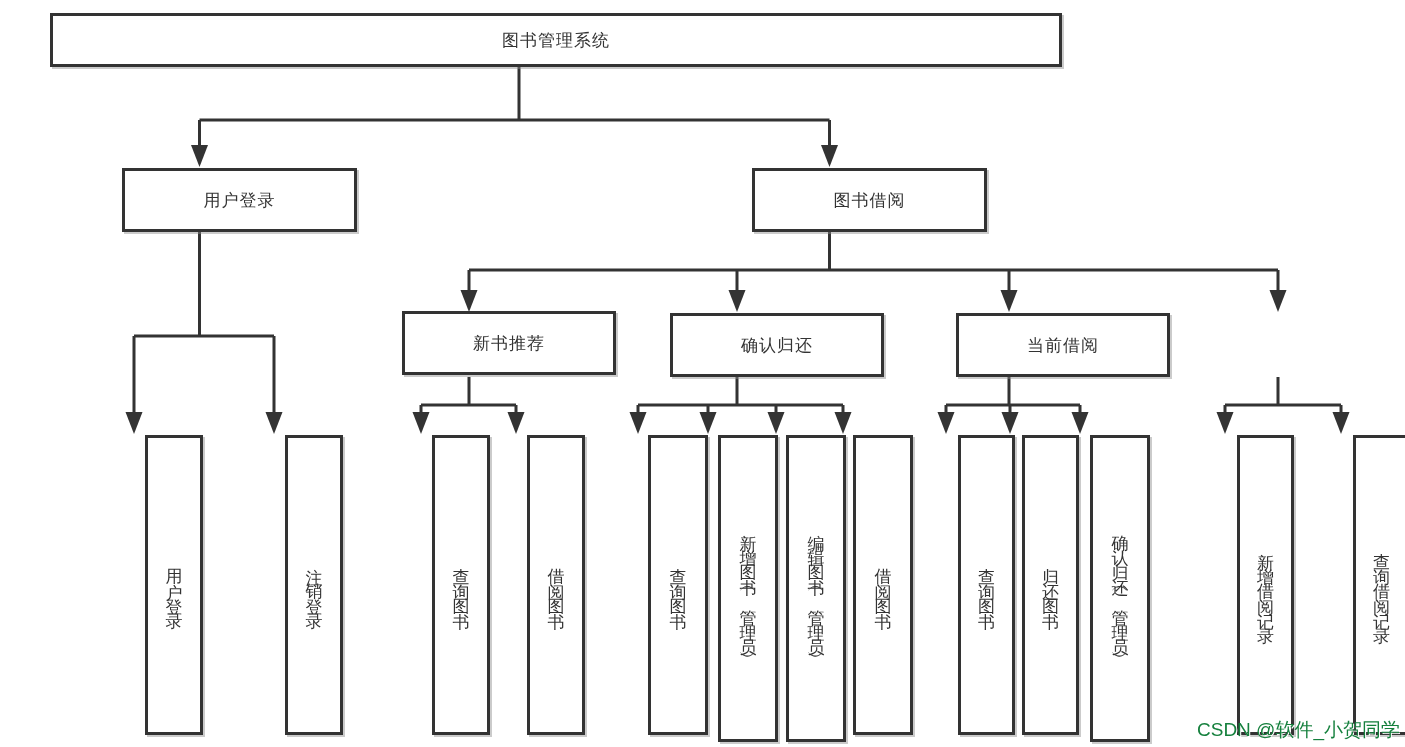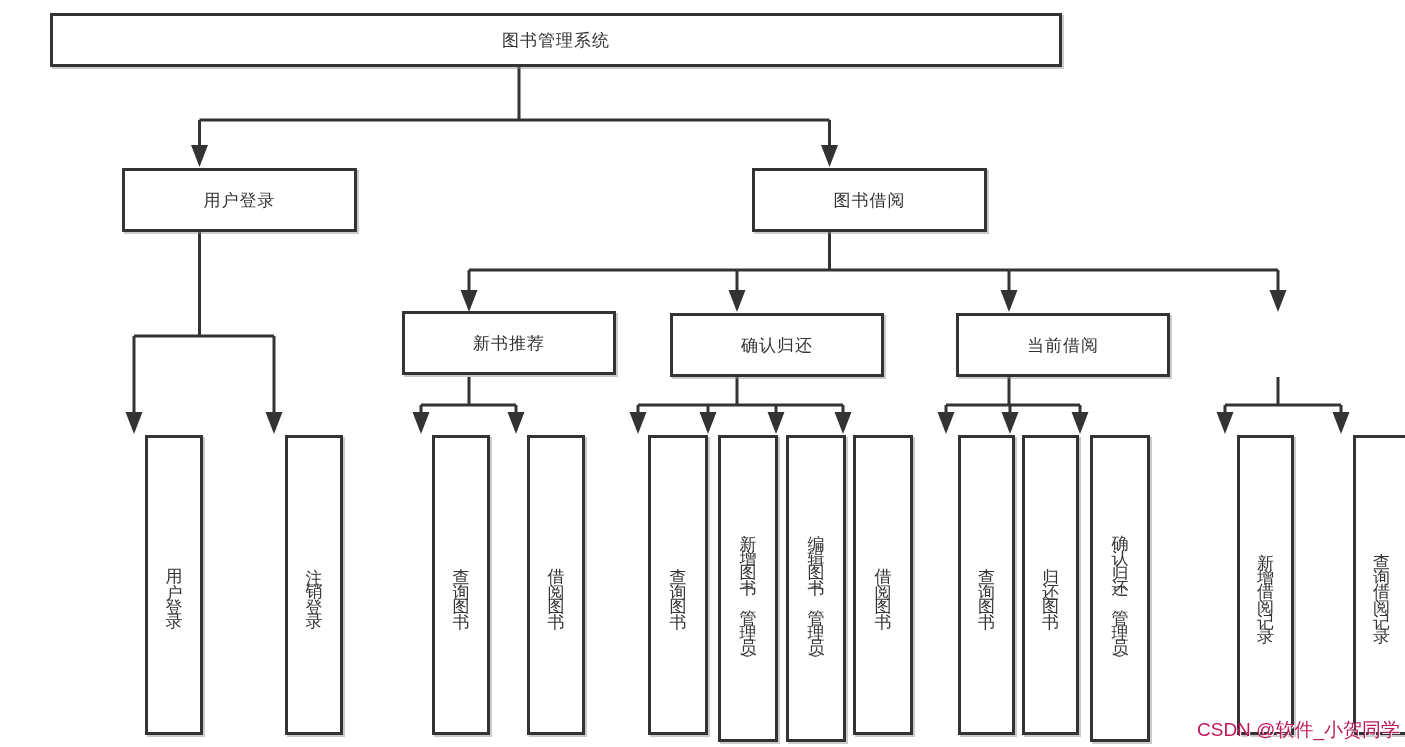--- a/index.html
+++ b/index.html
@@ -45,21 +45,21 @@
     font-size: 17px;
     line-height: 1;
     letter-spacing: 15px;
     white-space: nowrap;
   }
   #watermark {
     position: absolute;
     left: 1197px;
     top: 717px;
     font-size: 19px;
-    color: #be185d;
+    color: #15803d;
     text-shadow: 1px 1px 0 #ffffff;
     z-index: 3;
     white-space: nowrap;
   }
 </style>
 </head>
 <body>
 
 <div id="stage">
 

